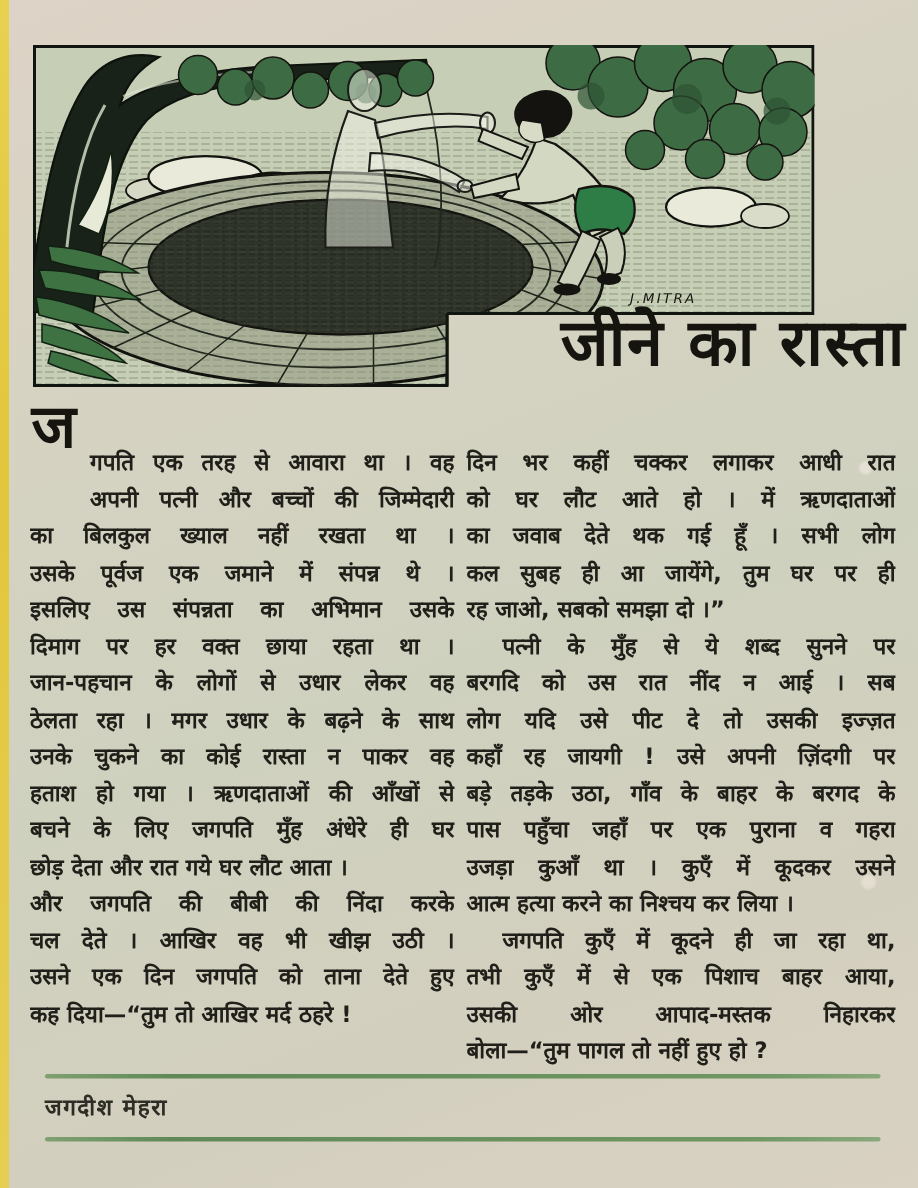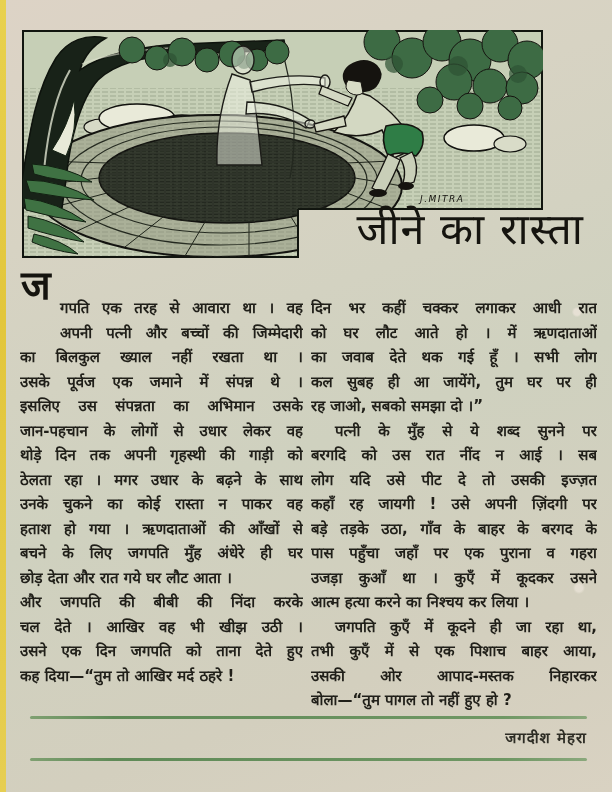--- a/index.html
+++ b/index.html
@@ -14,22 +14,22 @@
       radial-gradient(circle 7px at 577px 312px, #e6e0d4 0 45%, rgba(230,224,212,0) 75%),
       radial-gradient(circle 8px at 579px 588px, #e4ded1 0 45%, rgba(228,222,209,0) 75%),
       linear-gradient(160deg,#ddd3c6 0%,#d7d3c3 25%,#cfd1bf 55%,#d3cfbe 80%,#d9d2c2 100%);
   }
   .edge-strip{
     position:absolute;left:0;top:0;width:6px;height:792px;
     background:linear-gradient(180deg,#e8d14f 0%,#e2c63c 40%,#e6ce52 100%);
   }
   .illus{position:absolute;left:22px;top:30px;width:521px;height:228px;}
   .page-title{
-    position:absolute;top:206px;left:244px;width:340px;
-    text-align:right;font-size:43px;font-weight:400;line-height:1.1;
+    position:absolute;top:206px;left:264px;width:340px;
+    text-align:right;font-size:43px;font-weight:700;line-height:1.1;
     color:#15140f;letter-spacing:1px;
   }
   .col{position:absolute;top:268px;margin-top:28px;}
   #col0{left:20px;width:283px;}
   #col1{left:311px;width:286px;}
   .tline{
     height:24.5px;line-height:24.5px;overflow:hidden;
     font-size:15px;font-weight:600;color:#201f19;
     text-align:justify;text-align-last:justify;
   }
@@ -39,21 +39,21 @@
   .dropcap{
     position:absolute;left:21px;top:265px;
     font-size:40px;font-weight:700;line-height:1;color:#15140f;
   }
   .footer{position:absolute;left:30px;width:557px;top:716px;}
   .rule{
     height:3px;border-radius:2px;
     background:linear-gradient(90deg,#7fa071,#5f8a57 15%,#6f9764 85%,#8aa87c);
   }
   .author{
-    height:39px;line-height:39px;text-align:right;
+    height:39px;line-height:39px;text-align:left;
     font-size:15px;font-weight:700;color:#2e2d25;letter-spacing:1px;
   }
 </style>
 </head>
 <body>
 
 <div class="page">
   <div class="edge-strip"></div>
 
   <svg class="illus" viewBox="0 0 521 228">
@@ -182,22 +182,22 @@
   <div class="page-title">जीने का रास्ता</div>
 
   <div class="dropcap">ज</div>
 
   <div class="col" id="col0">
       <div class="tline dcp">गपति एक तरह से आवारा था ।  वह</div>
       <div class="tline dcp">अपनी पत्नी और बच्चों की जिम्मेदारी</div>
       <div class="tline">का बिलकुल ख्याल नहीं रखता था ।</div>
       <div class="tline">उसके पूर्वज एक जमाने में संपन्न थे ।</div>
       <div class="tline">इसलिए उस संपन्नता का अभिमान उसके</div>
+      <div class="tline">दिमाग पर हर वक्त छाया रहता था ।</div>
       <div class="tline">जान-पहचान के लोगों से उधार लेकर वह</div>
-      <div class="tline">थोड़े दिन तक अपनी गृहस्थी की गाड़ी को</div>
       <div class="tline">ठेलता रहा ।  मगर उधार के बढ़ने के साथ</div>
       <div class="tline">उनके चुकने का कोई रास्ता न पाकर वह</div>
       <div class="tline">हताश हो गया ।  ऋणदाताओं की आँखों से</div>
       <div class="tline">बचने के लिए जगपति मुँह अंधेरे ही घर</div>
       <div class="tline end">छोड़ देता और रात गये घर लौट आता ।</div>
       <div class="tline">और जगपति की बीबी की निंदा करके</div>
       <div class="tline">चल देते ।  आखिर वह भी खीझ उठी ।</div>
       <div class="tline">उसने एक दिन जगपति को ताना देते हुए</div>
       <div class="tline end">कह दिया—“तुम तो आखिर मर्द ठहरे !</div>
     </div>

